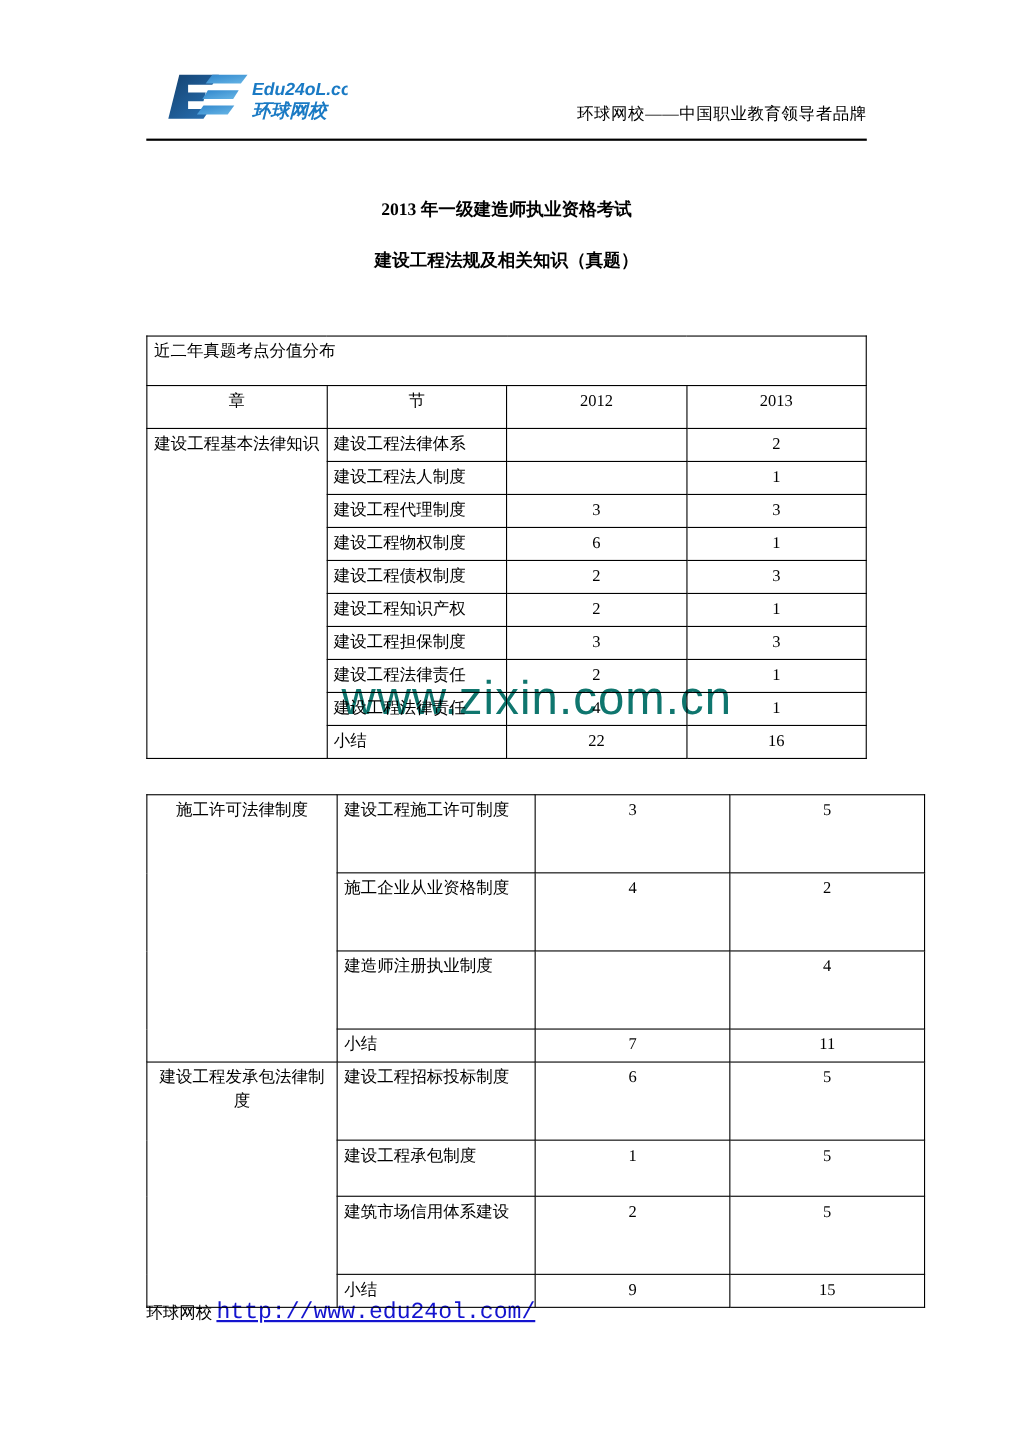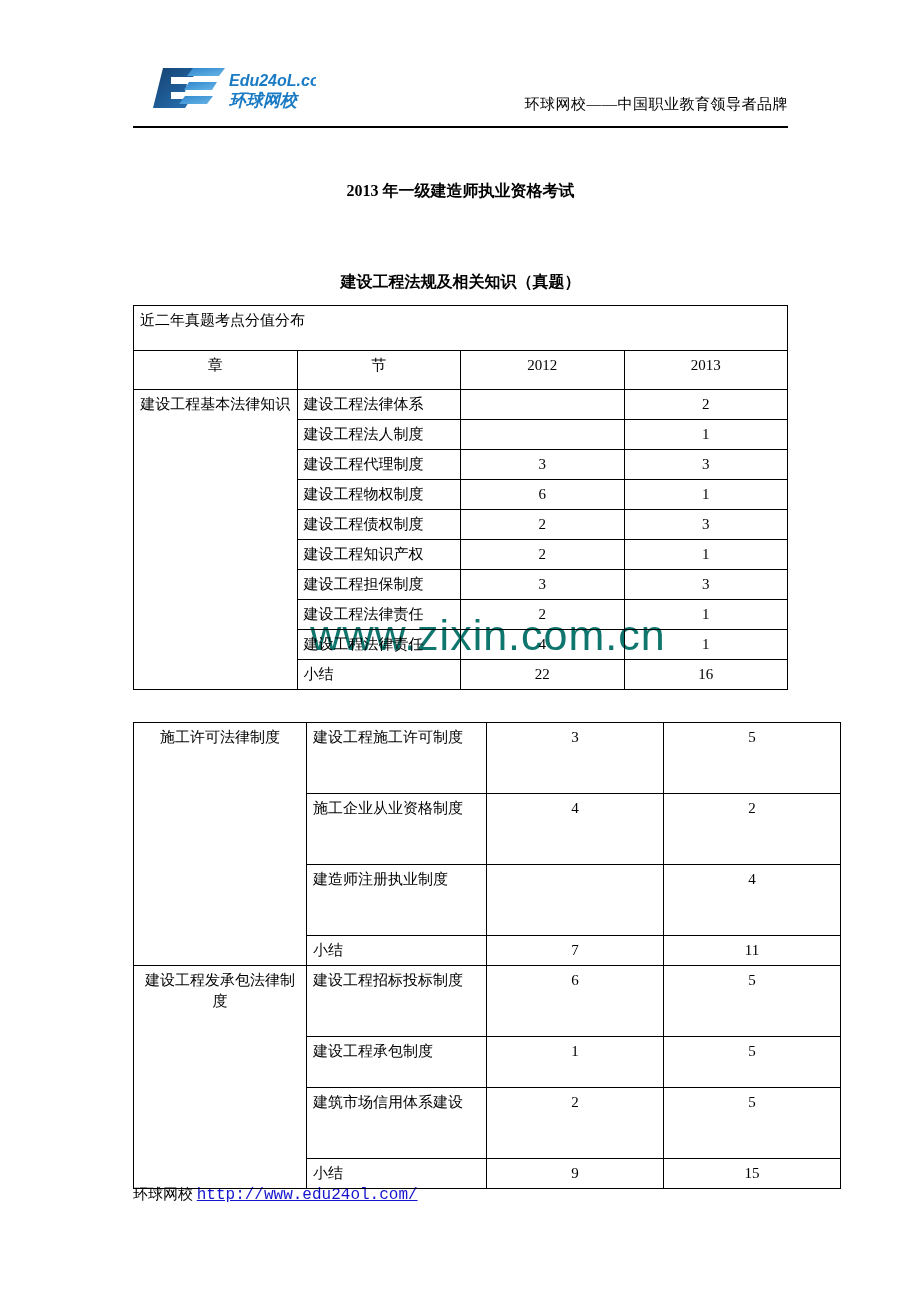--- a/index.html
+++ b/index.html
@@ -82,21 +82,21 @@
     position: absolute;
     left: 133px;
     width: 655px;
     text-align: center;
     font-weight: bold;
     font-size: 16px;
     line-height: 22px;
     white-space: nowrap;
   }
   .doc-title-1 { top: 180px; }
-  .doc-title-2 { top: 227px; margin-top: 44px; }
+  .doc-title-2 { top: 227px; }
 
   
   table.grid {
     position: absolute;
     border-collapse: collapse;
     table-layout: fixed;
     width: 655px;
     left: 133px;
     z-index: 2;
     background: transparent;
@@ -130,21 +130,21 @@
     top: 1183px;
     font-size: 15px;
     line-height: 22px;
     white-space: nowrap;
   }
   .footer .site { color: #000; }
   .footer .link {
     color: #1414cf;
     text-decoration: underline;
     font-family: "Liberation Mono", "DejaVu Sans Mono", monospace;
-    font-size: 16px;
+    font-size: 21px;
   }
 </style>
 </head>
 <body>
 
 <div class="page">
 
   <div class="watermark">www.zixin.com.cn</div>
 
   <div class="header">

